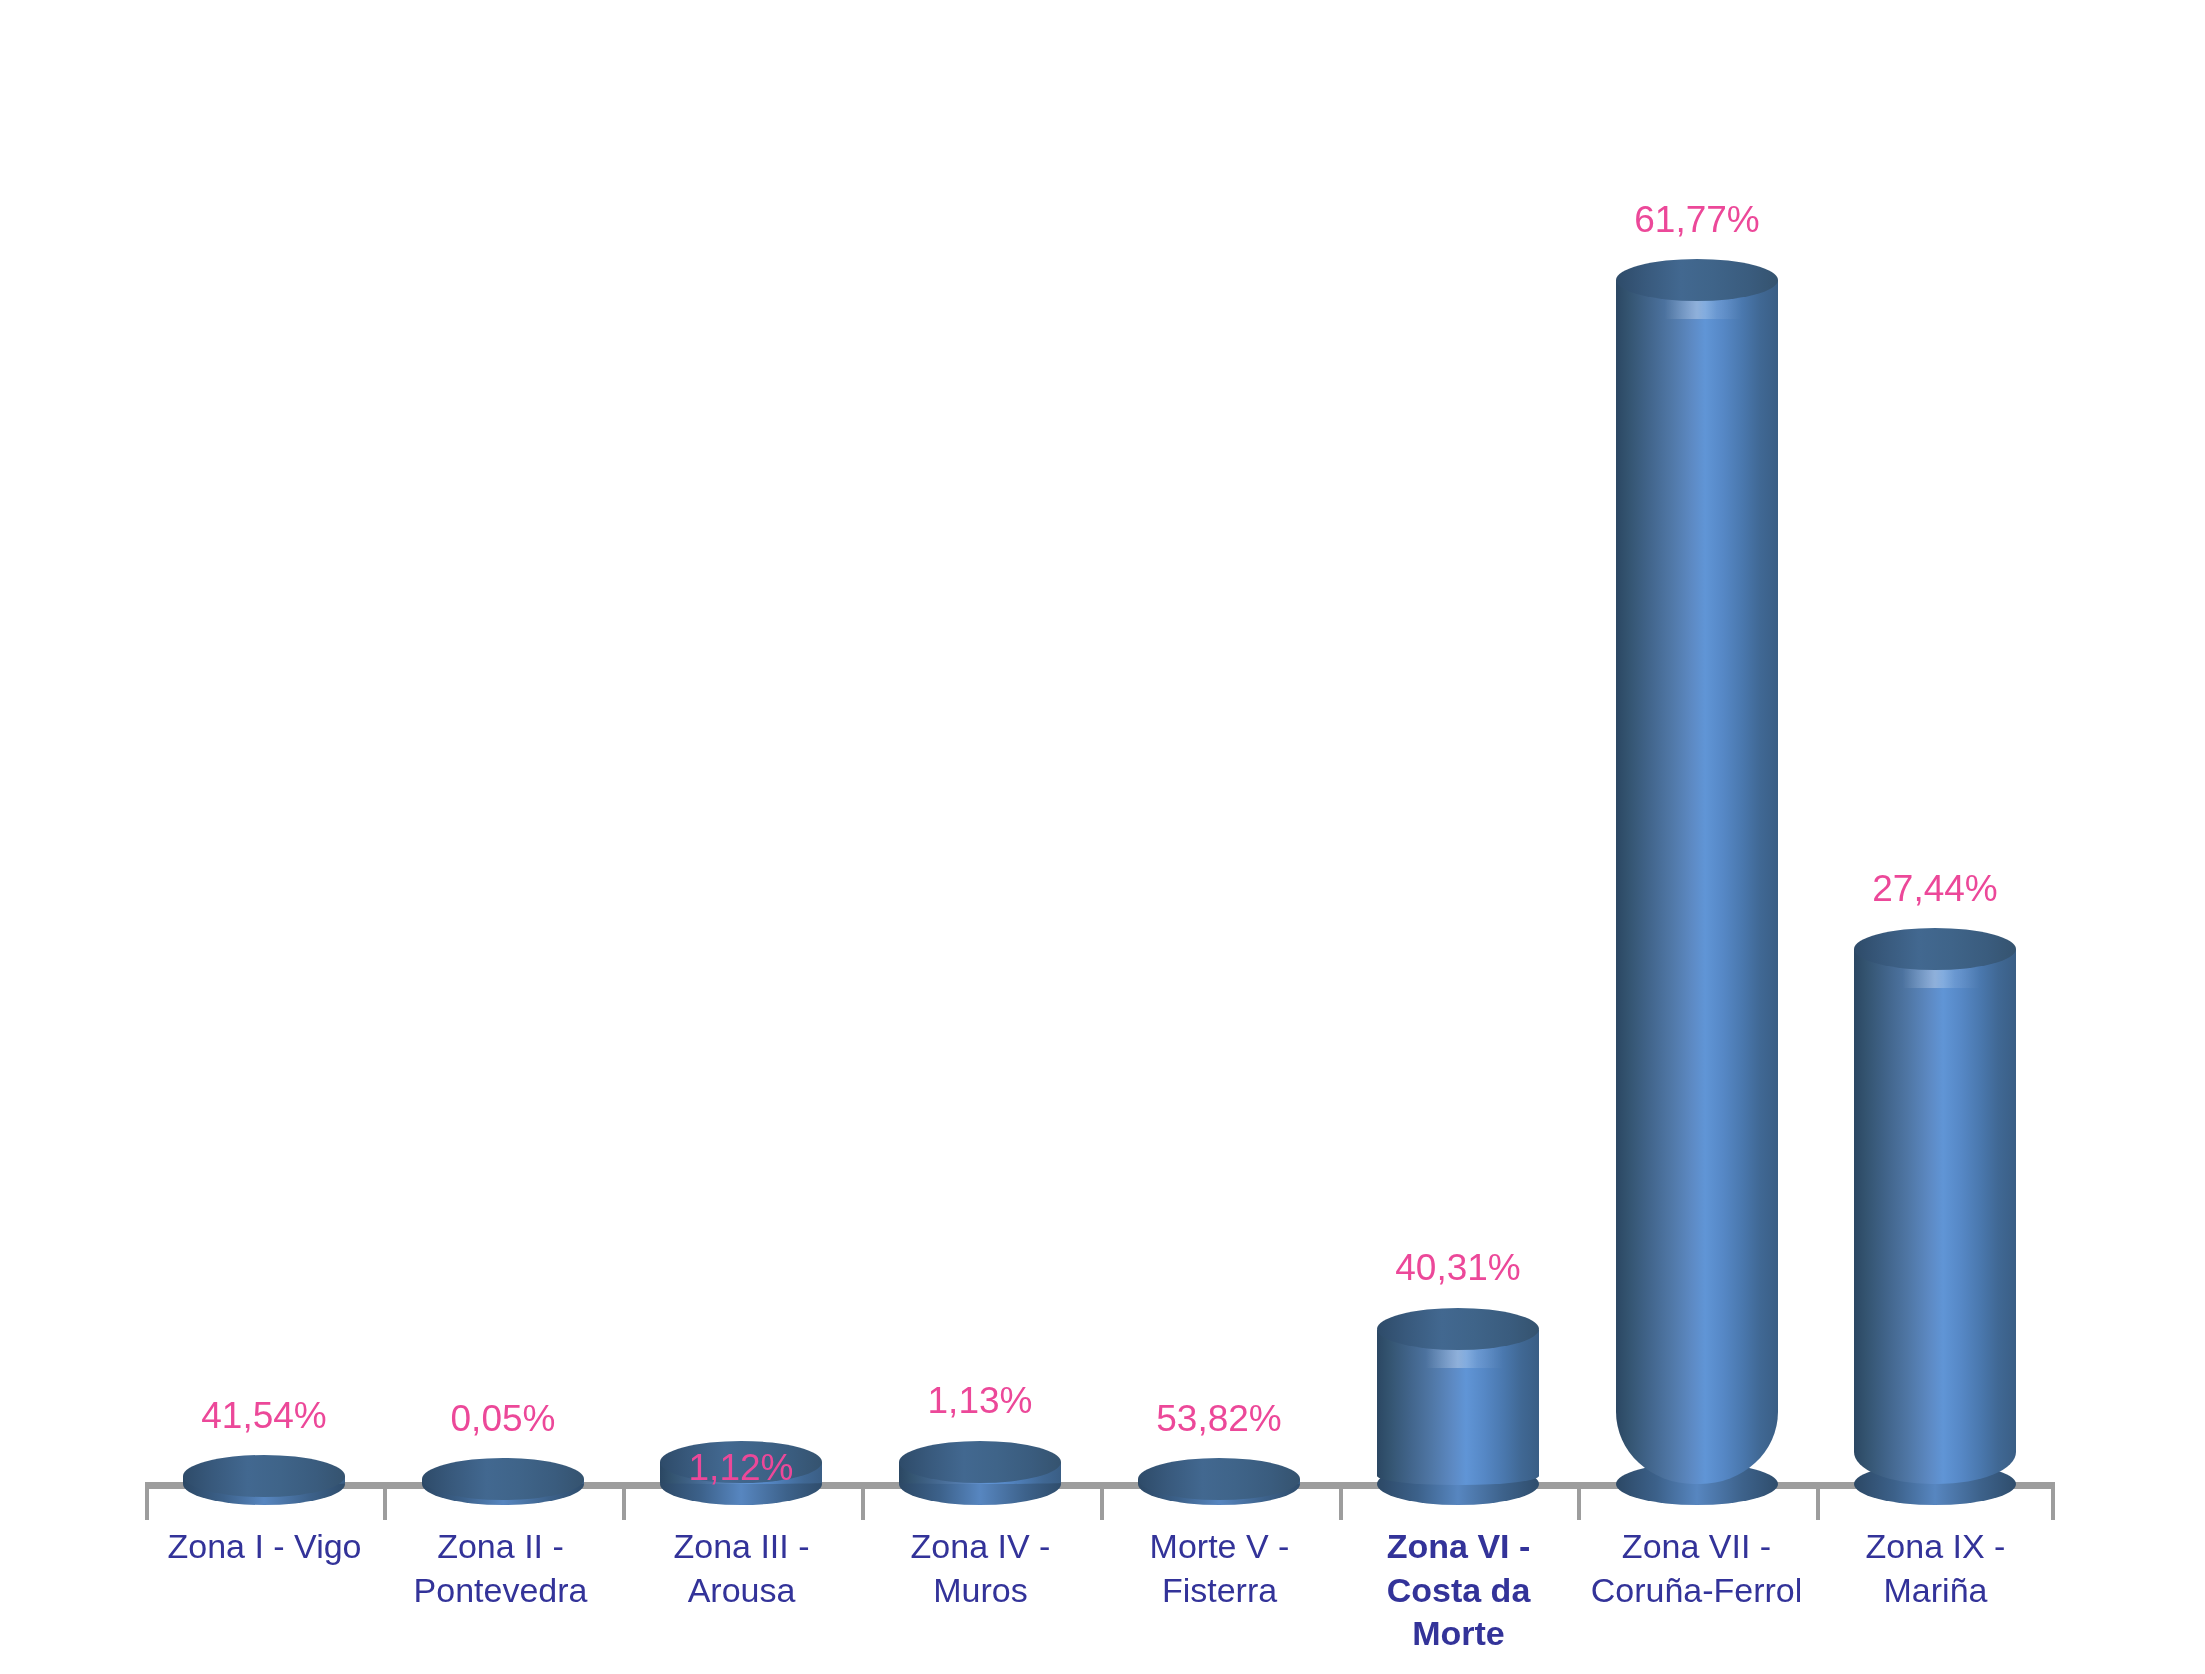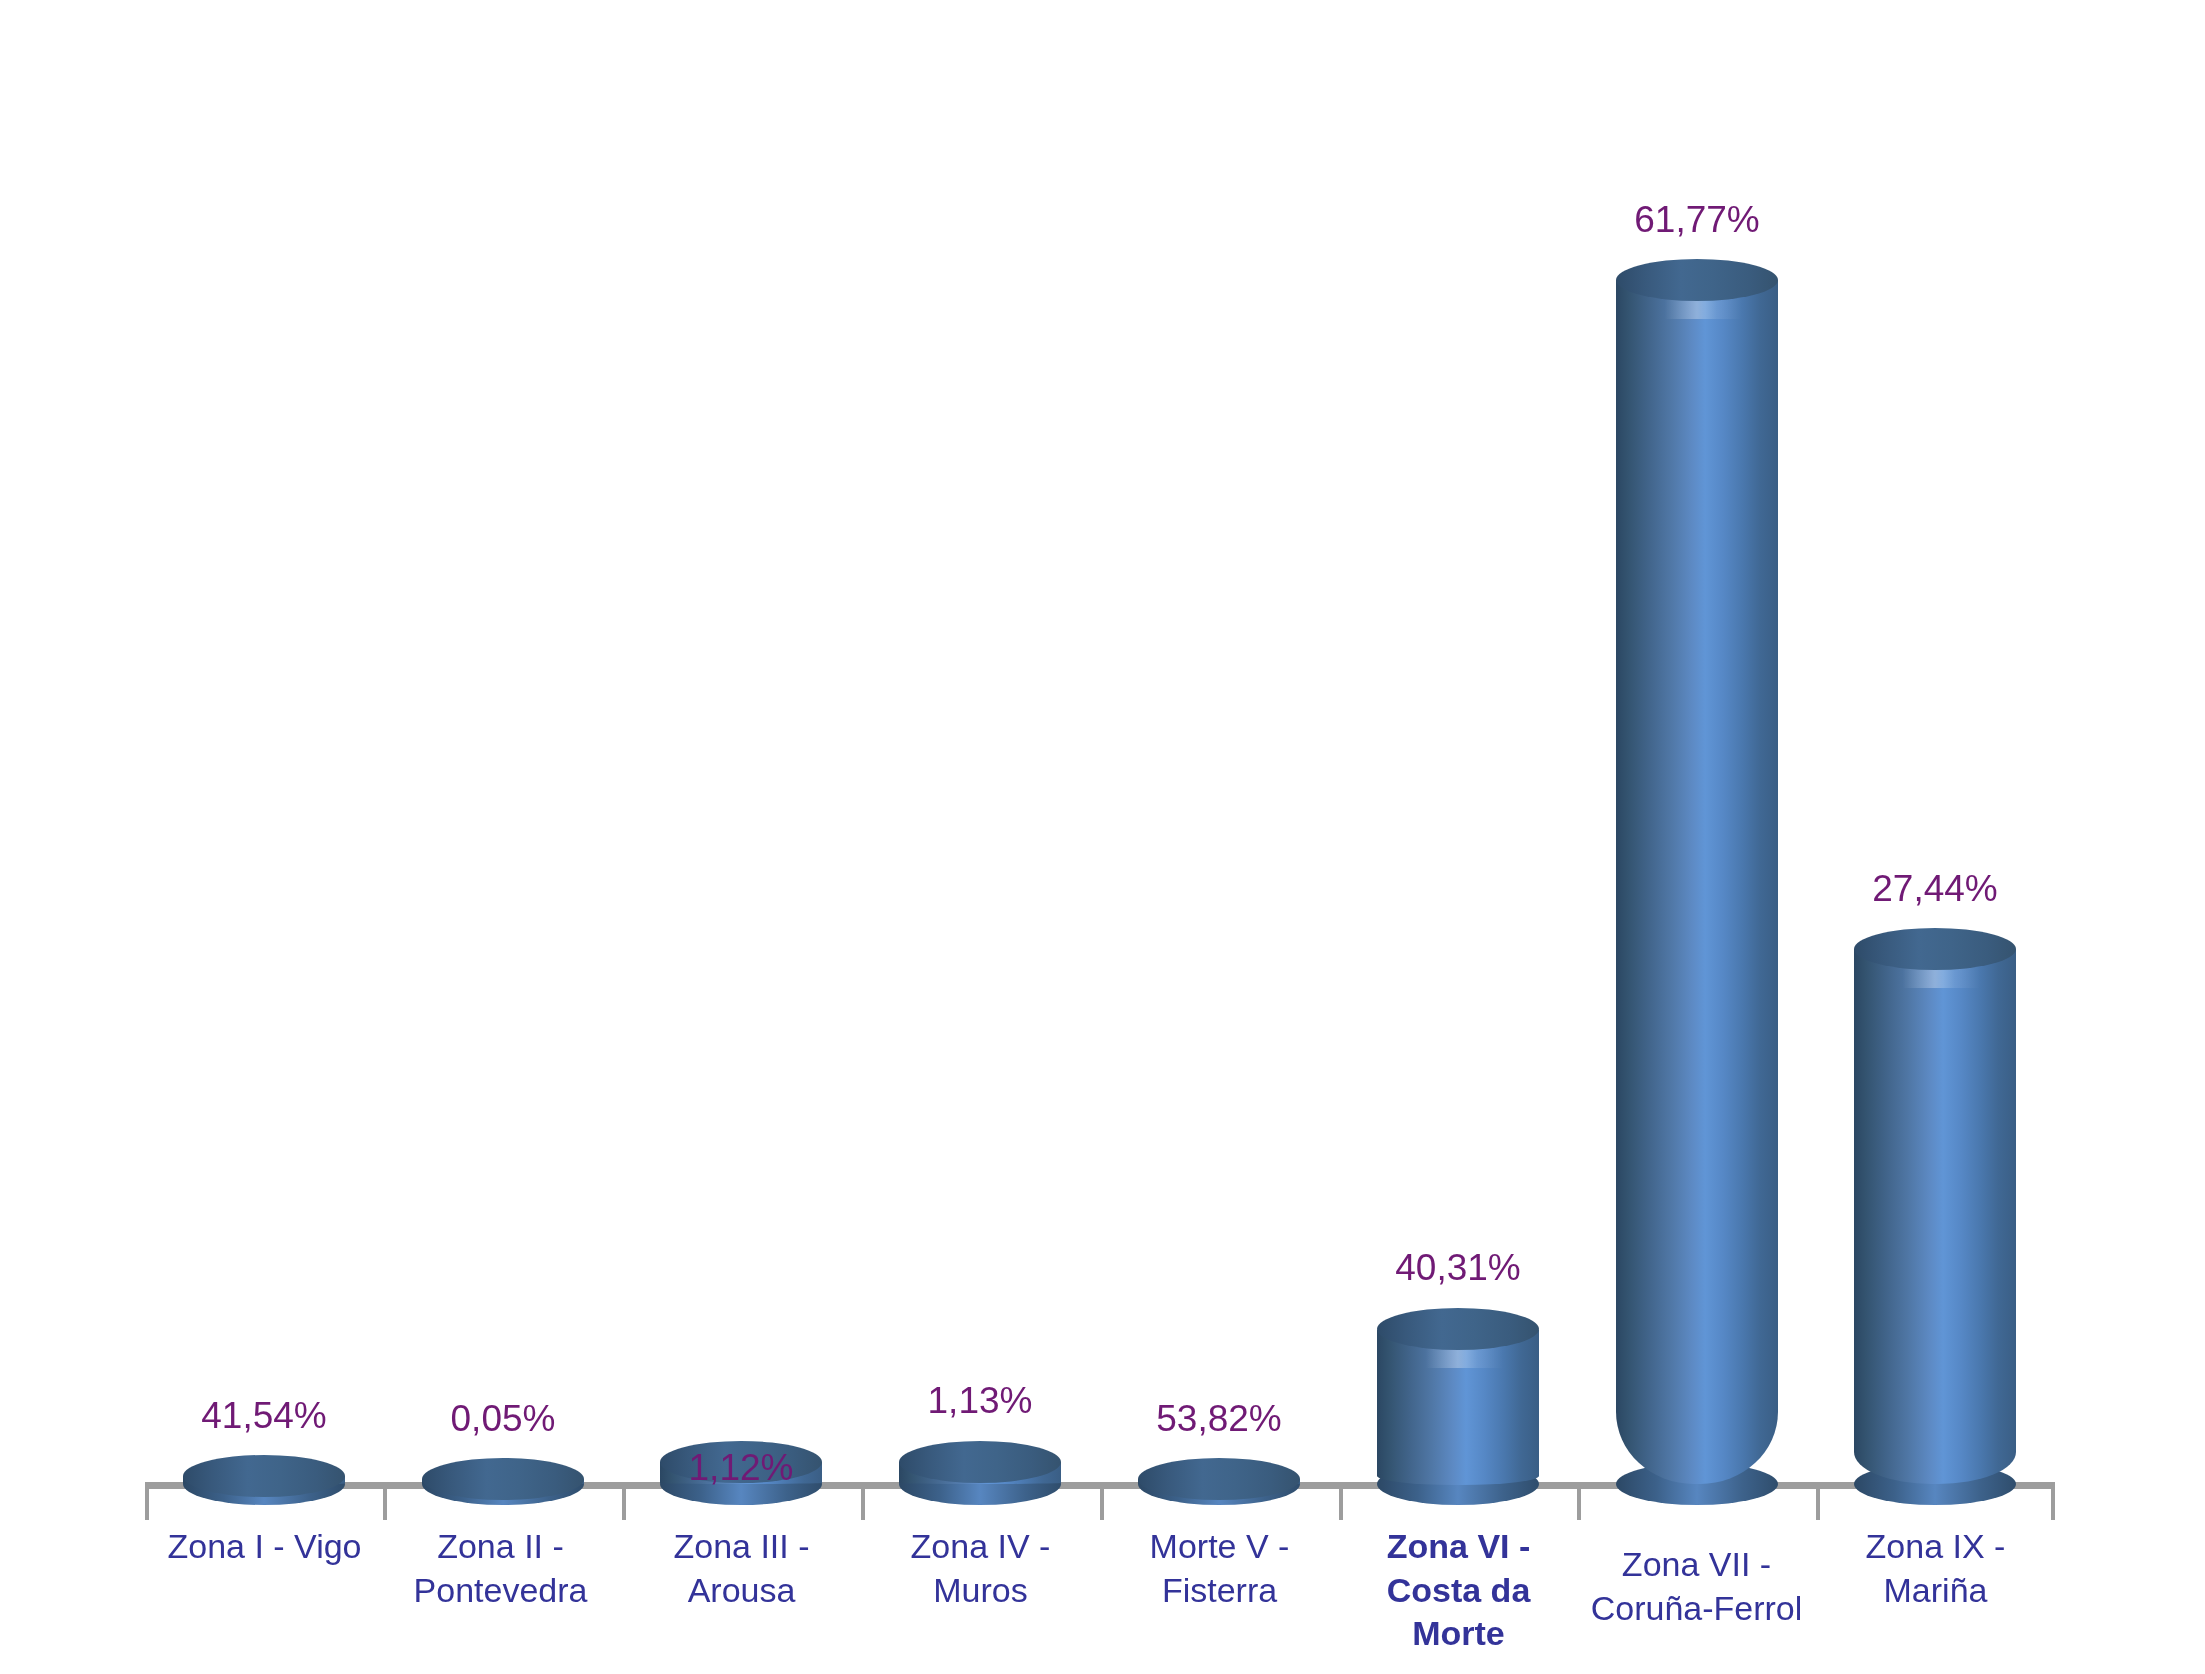--- a/index.html
+++ b/index.html
@@ -125,21 +125,21 @@
         #3c618a 25%,
         #5786c0 50%,
         #3d628b 78%,
         #2f4d6c 100%);
   }
 
   
   .data-label {
     position: absolute;
     text-align: center;
-    color: #701a75;
+    color: #ec4899;
     font-family: "Liberation Sans", sans-serif;
     font-size: 37px;
     line-height: 1;
     white-space: nowrap;
   }
 
   
   .cat-label {
     position: absolute;
     top: 1525px;
@@ -266,21 +266,21 @@
         </div>
         <div class="cat-label" style="left: 1100px; width: 239px;">
           <div>Morte V -</div>
           <div>Fisterra</div>
         </div>
         <div class="cat-label" style="left: 1339px; width: 239px; font-weight: bold;">
           <div>Zona VI -</div>
           <div>Costa da</div>
           <div>Morte</div>
         </div>
-        <div class="cat-label" style="left: 1577px; width: 239px; margin-top: 18px;">
+        <div class="cat-label" style="left: 1577px; width: 239px;">
           <div>Zona VII -</div>
           <div>Coruña-Ferrol</div>
         </div>
         <div class="cat-label" style="left: 1816px; width: 239px;">
           <div>Zona IX -</div>
           <div>Mariña</div>
         </div>
       </div>
 
   </div>

